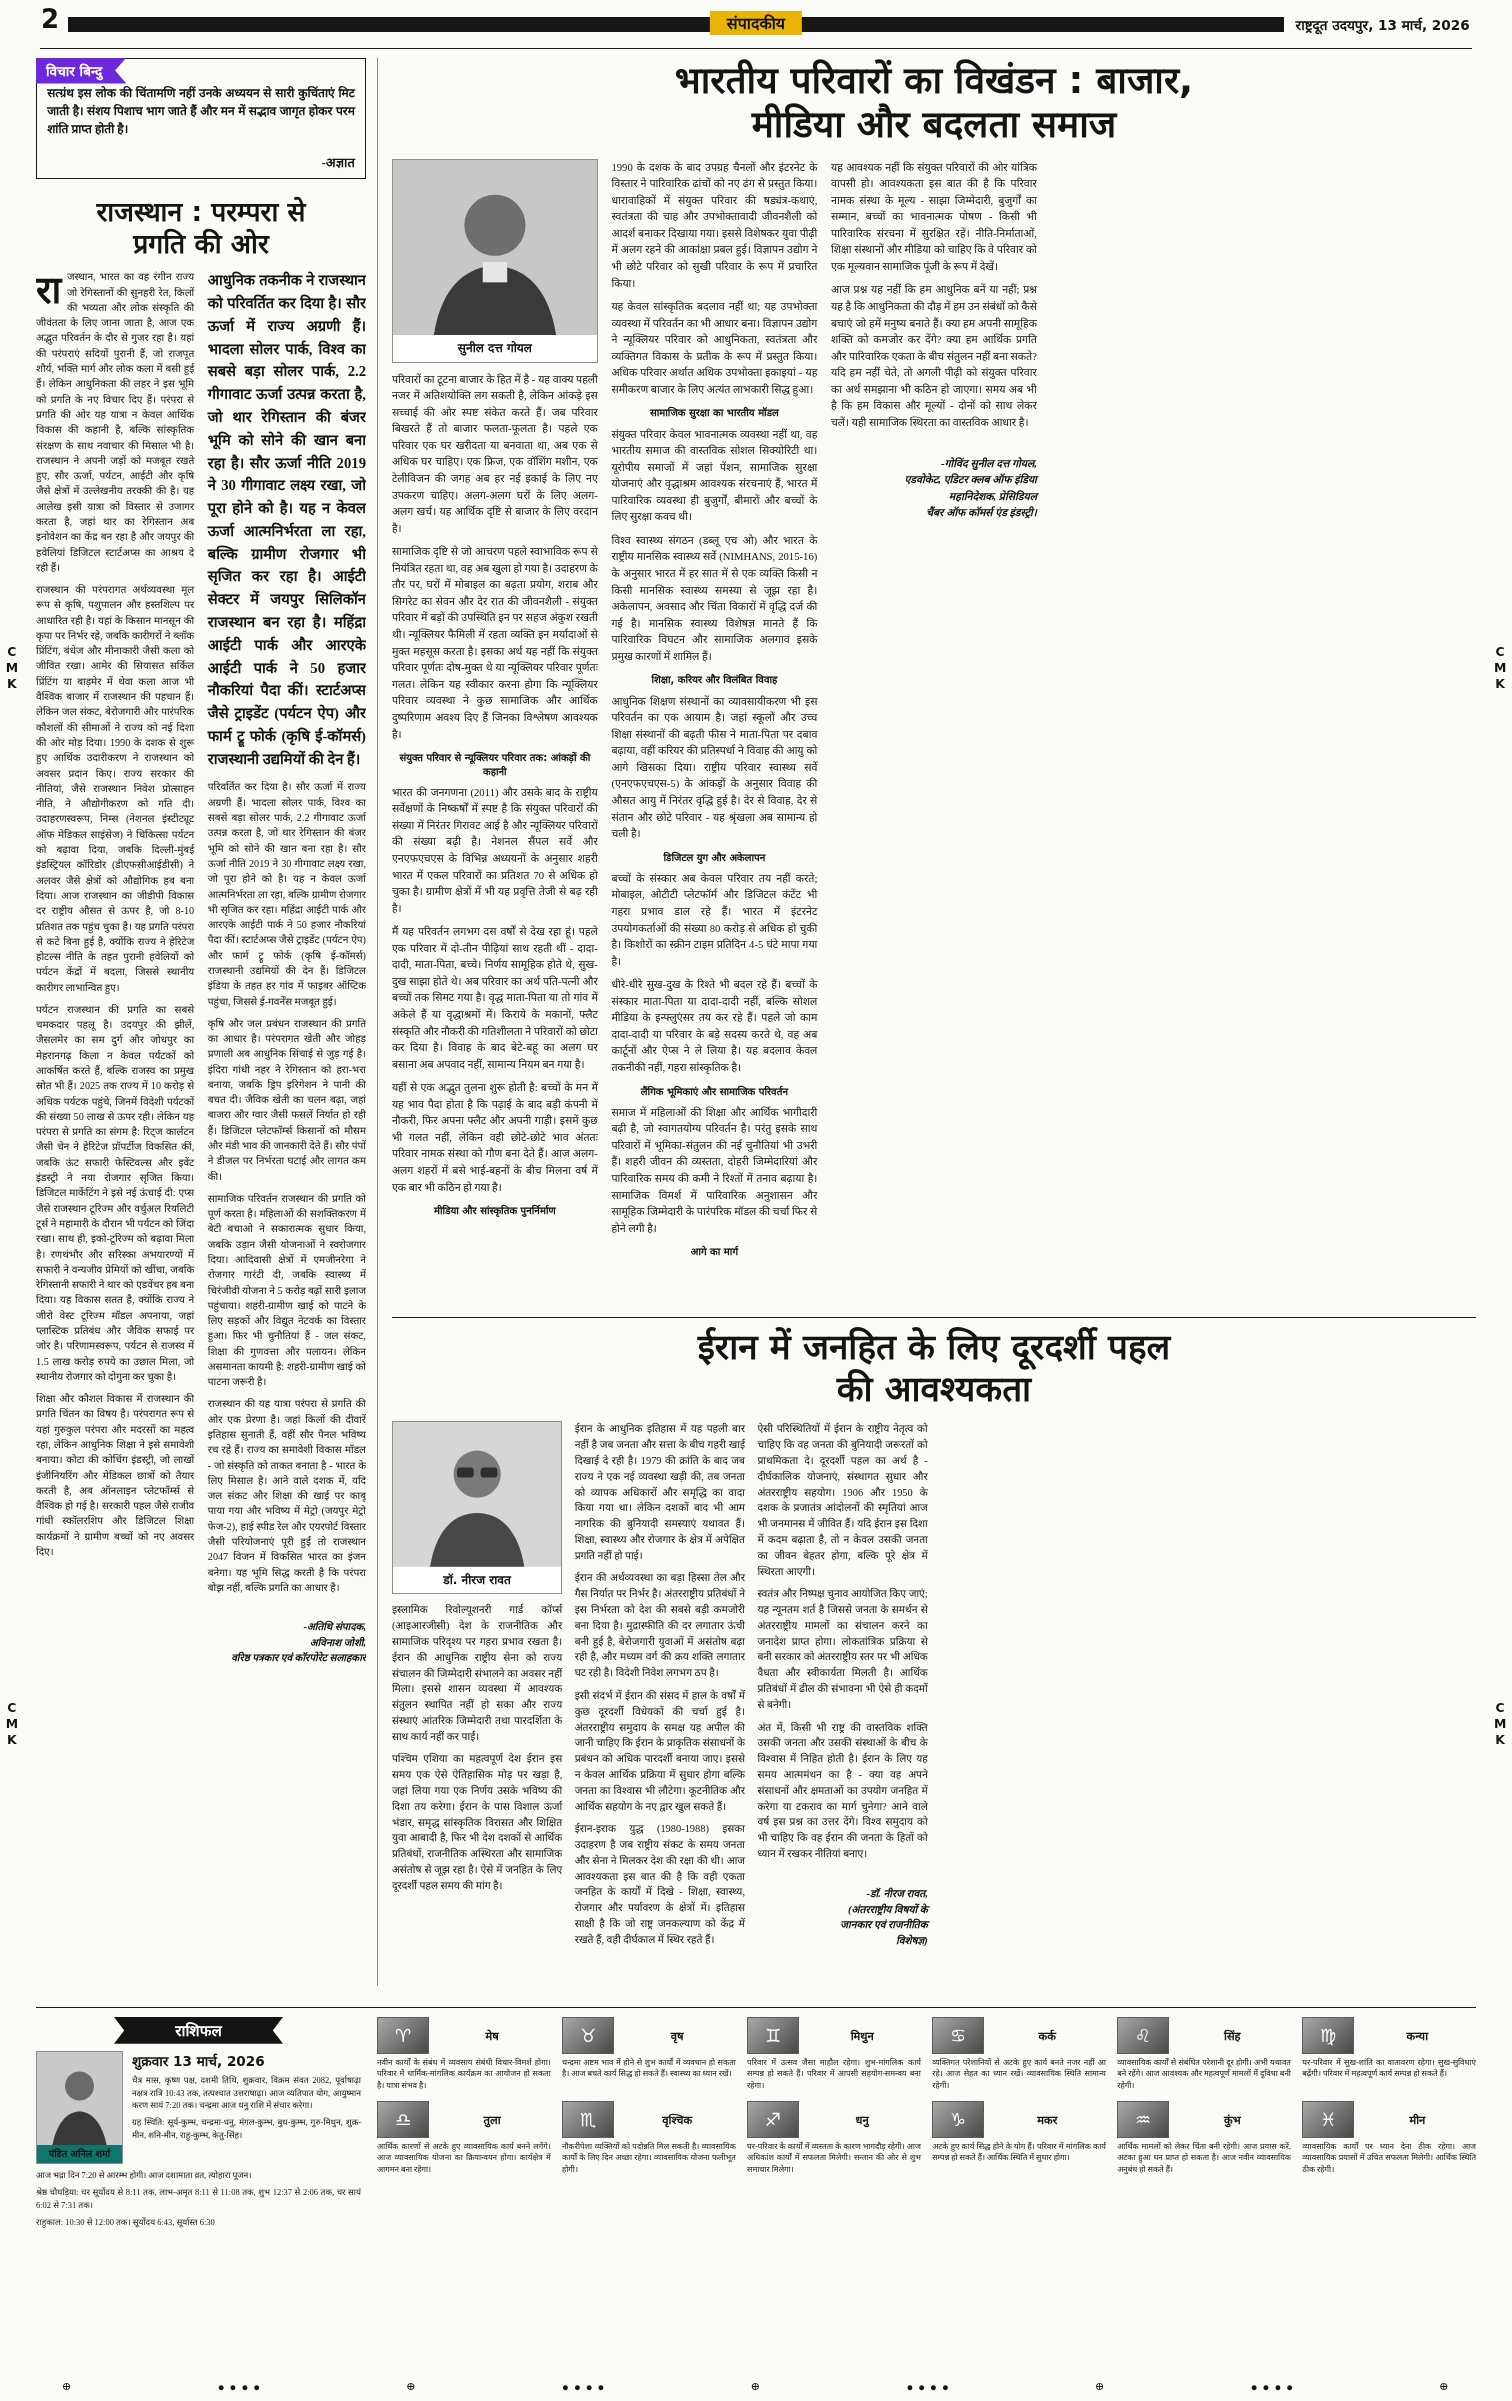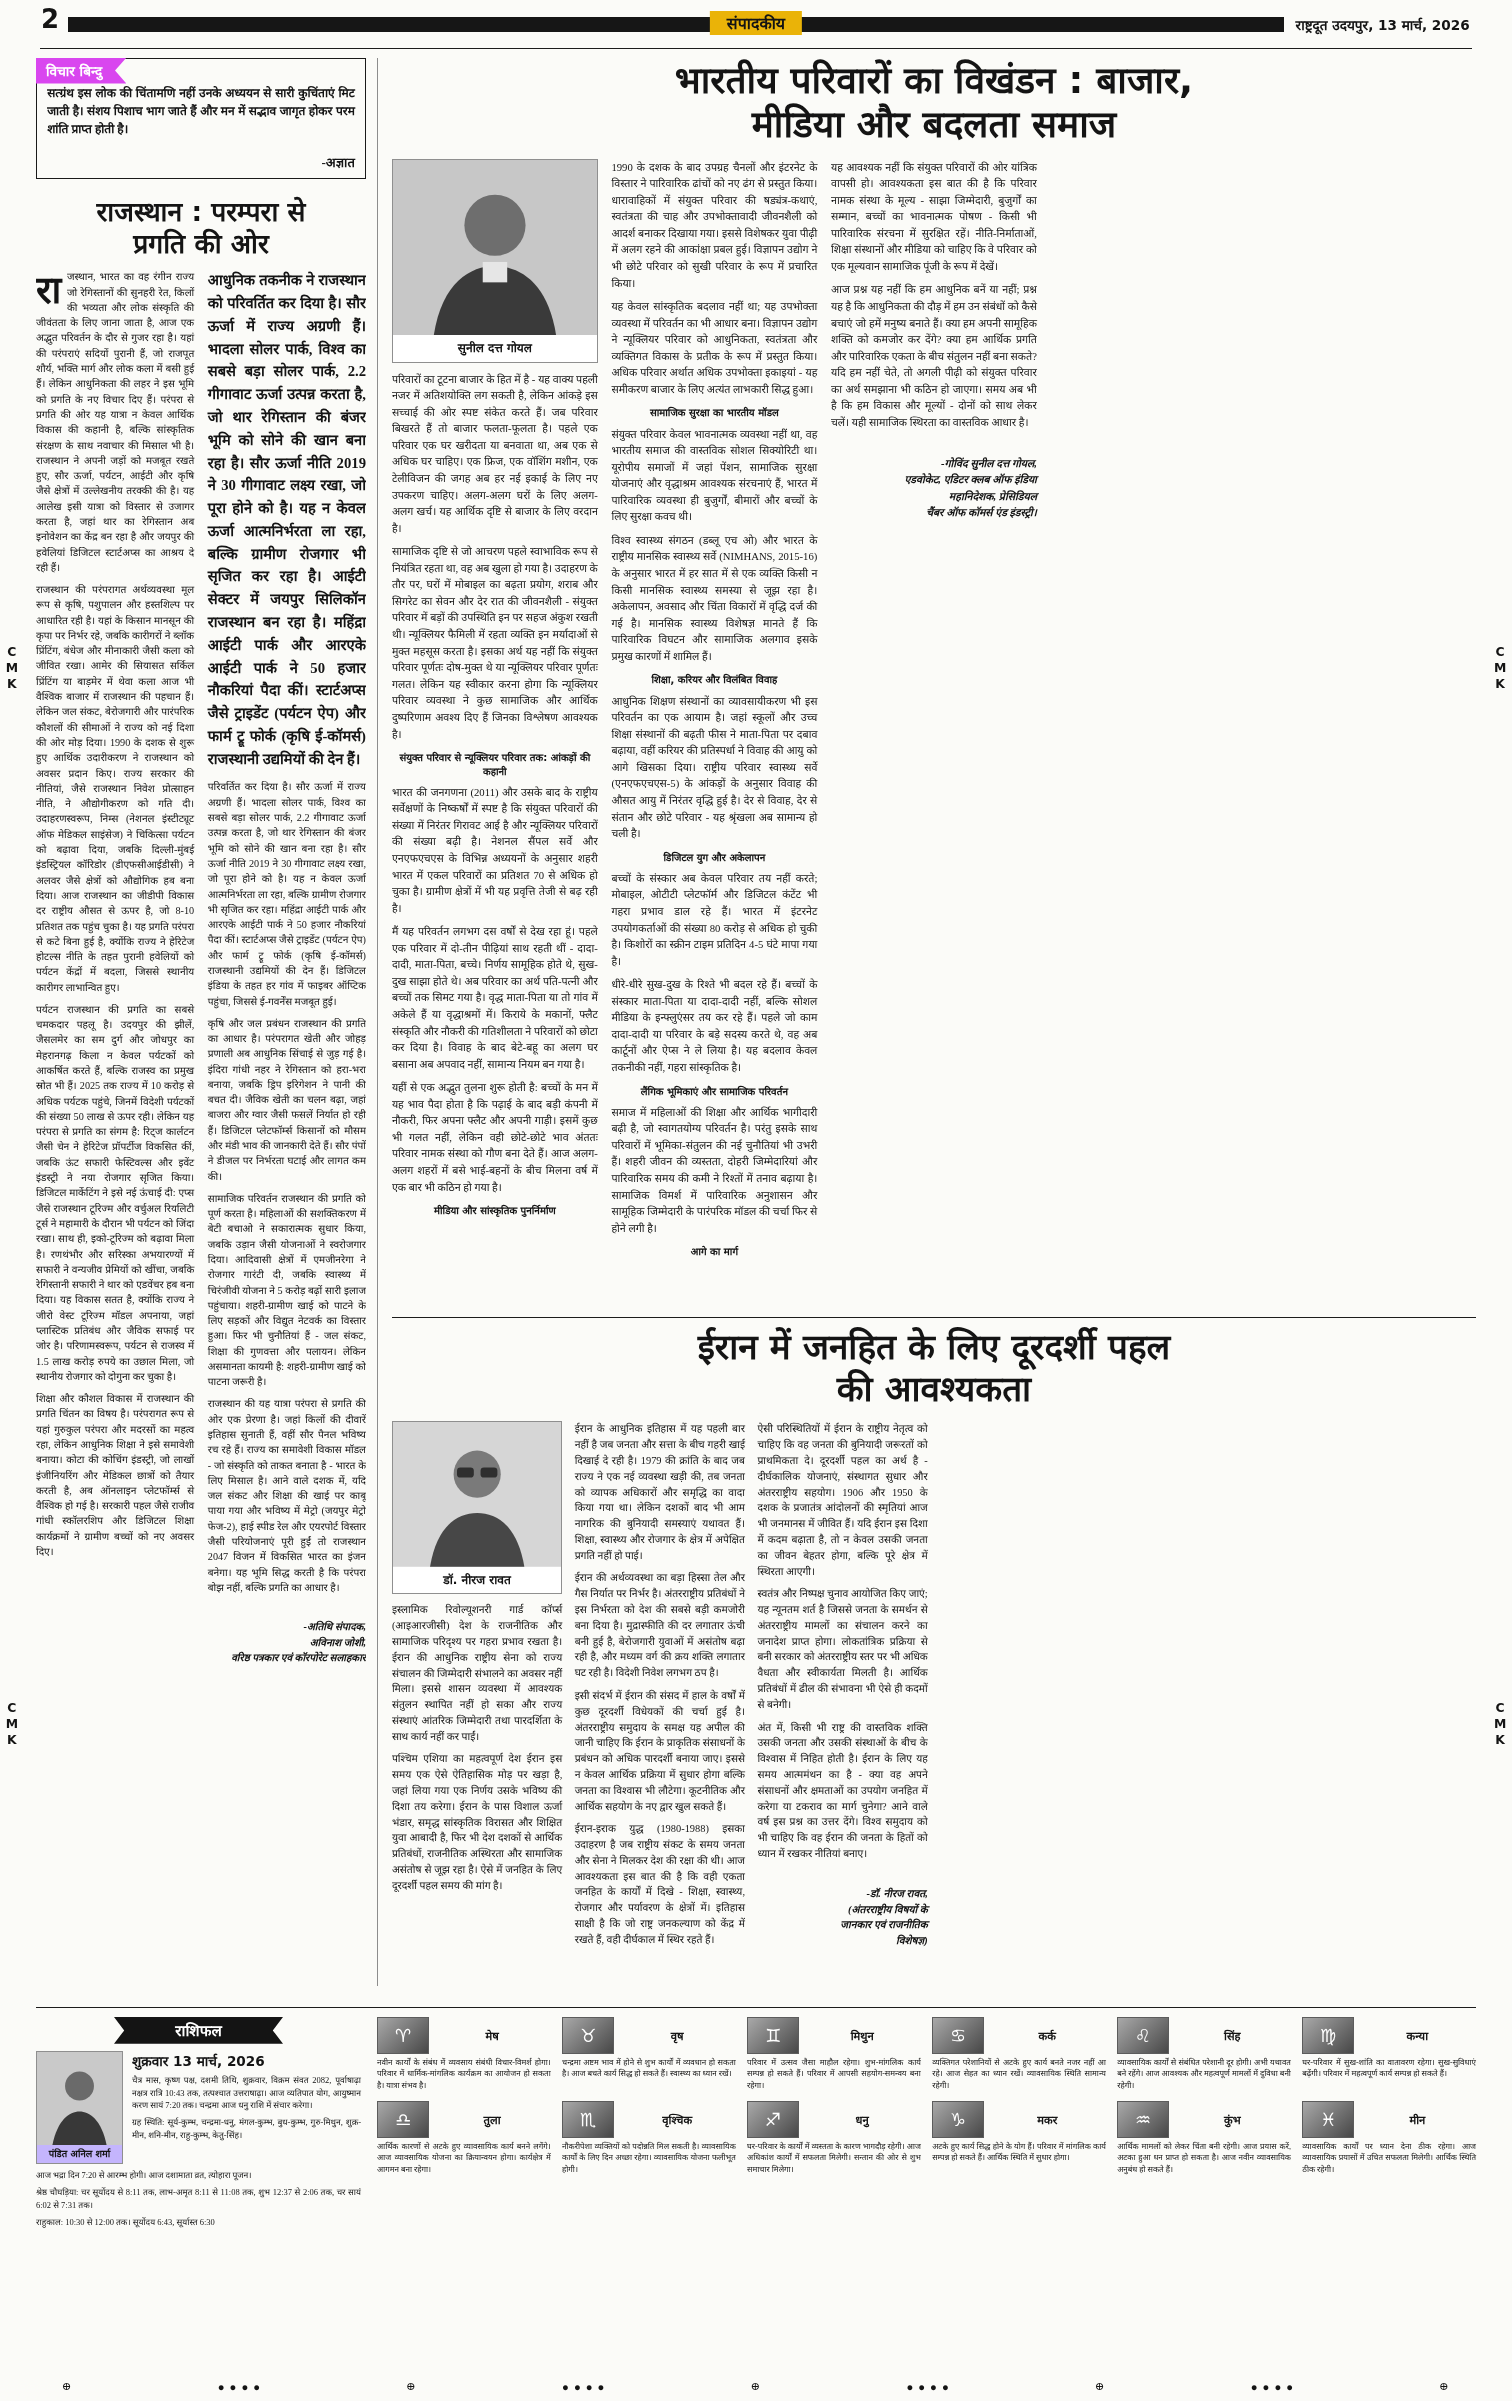--- a/index.html
+++ b/index.html
@@ -14,21 +14,21 @@
   .masthead{position:absolute;right:0;top:5.6px;z-index:2;background:#fbfbf8;padding:0 2.3px 0 11.3px;font-size:13.6px;font-weight:700;font-family:"DejaVu Sans",sans-serif;}
   .header-rule{margin:6.8px 40px 0;border-top:1.1px solid #1c1c1c;}
 
   
   .main{display:flex;margin:9px 36px 0;min-height:1908px;align-items:stretch;}
   .col-left{width:330px;flex:none;padding-right:11.3px;border-right:0.6px solid #8d8d8d;}
   .col-right{flex:1;padding-left:13.6px;min-width:0;}
 
   
   .vb-box{position:relative;border:1.1px solid #1a1a1a;padding:25px 10.2px 6.8px;min-height:67px;}
-  .vb-ribbon{position:absolute;top:-1.1px;left:-1.1px;background:#d946ef;color:#fff;font-family:"DejaVu Sans",sans-serif;font-weight:800;font-size:13.6px;padding:2.8px 24px 4px 10.2px;clip-path:polygon(0 0,100% 0,calc(100% - 11.3px) 50%,100% 100%,0 100%);}
+  .vb-ribbon{position:absolute;top:-1.1px;left:-1.1px;background:#6d28d9;color:#fff;font-family:"DejaVu Sans",sans-serif;font-weight:800;font-size:13.6px;padding:2.8px 24px 4px 10.2px;clip-path:polygon(0 0,100% 0,calc(100% - 11.3px) 50%,100% 100%,0 100%);}
   .vb-quote{font-size:12px;font-weight:700;line-height:1.5;text-align:justify;}
   .vb-attr{text-align:right;font-weight:700;font-size:13px;margin-top:15px;}
 
   
   .blk{margin:0 0 6.8px;break-inside:avoid-column;}
   .blk-p{text-align:justify;}
   .blk-h{font-family:"DejaVu Sans",sans-serif;font-weight:800;text-align:center;font-size:10px;line-height:1.35;margin:9px 0 5.6px;}
   .blk-lead{font-size:14.7px;line-height:1.55;font-weight:800;text-align:justify;margin:9px 0;}
   .blk-byline{white-space:pre-line;font-weight:800;text-align:right;margin-top:24px;font-style:italic;}
 
@@ -47,21 +47,21 @@
   
   .iran{border-top:1.1px solid #1c1c1c;margin-top:12.4px;padding-top:8px;}
   .iran-title{font-family:"DejaVu Sans",sans-serif;font-size:35px;font-weight:800;text-align:center;line-height:1.2;white-space:pre-line;margin:0 0 11.3px;}
   .iran-body{column-count:6;column-gap:12.4px;column-fill:auto;height:565px;overflow:hidden;font-size:10.4px;line-height:1.52;}
 
   
   .rashifal{position:absolute;left:36px;right:36px;top:2007px;border-top:1.1px solid #1c1c1c;padding-top:9px;display:flex;gap:16px;}
   .rf-left{width:325px;flex:none;}
   .rf-ribbon{display:block;width:169px;margin:0 auto 6.8px;background:#141414;color:#fff;text-align:center;font-family:"DejaVu Sans",sans-serif;font-weight:800;font-size:15.2px;padding:2.8px 0 4px;clip-path:polygon(0 0,100% 0,calc(100% - 10.2px) 50%,100% 100%,0 100%,10.2px 50%);}
   .rf-row{display:flex;gap:9px;}
-  .rf-photo{width:85px;flex:none;border:0.6px solid #8f8f8f;background:#c4b5fd;}
+  .rf-photo{width:85px;flex:none;border:0.6px solid #8f8f8f;background:#0f766e;}
   .rf-photo svg{display:block;width:100%;}
   .rf-photo figcaption{font-weight:800;text-align:center;font-size:9.6px;padding:2.3px 1.1px;font-family:"DejaVu Sans",sans-serif;}
   .rf-info{flex:1;min-width:0;}
   .rf-date{font-size:13.6px;font-weight:800;font-family:"DejaVu Sans",sans-serif;margin:0 0 4.5px;}
   .rf-text{font-size:8.5px;line-height:1.48;text-align:justify;margin:0 0 4.5px;}
   .rf-extra{margin-top:5.6px;}
   .rf-grid{flex:1;display:grid;grid-template-columns:repeat(6,1fr);grid-auto-rows:min-content;gap:10.2px 11.3px;}
   .z-cell{font-size:8px;}
   .z-head{display:flex;gap:4.5px;margin-bottom:2.8px;}
   .z-icon{width:50px;height:35px;flex:none;background:linear-gradient(135deg,#a9a9a9,#474747);border:0.6px solid #5c5c5c;color:#fff;display:flex;align-items:center;justify-content:center;font-size:18px;font-family:"DejaVu Sans",sans-serif;}

